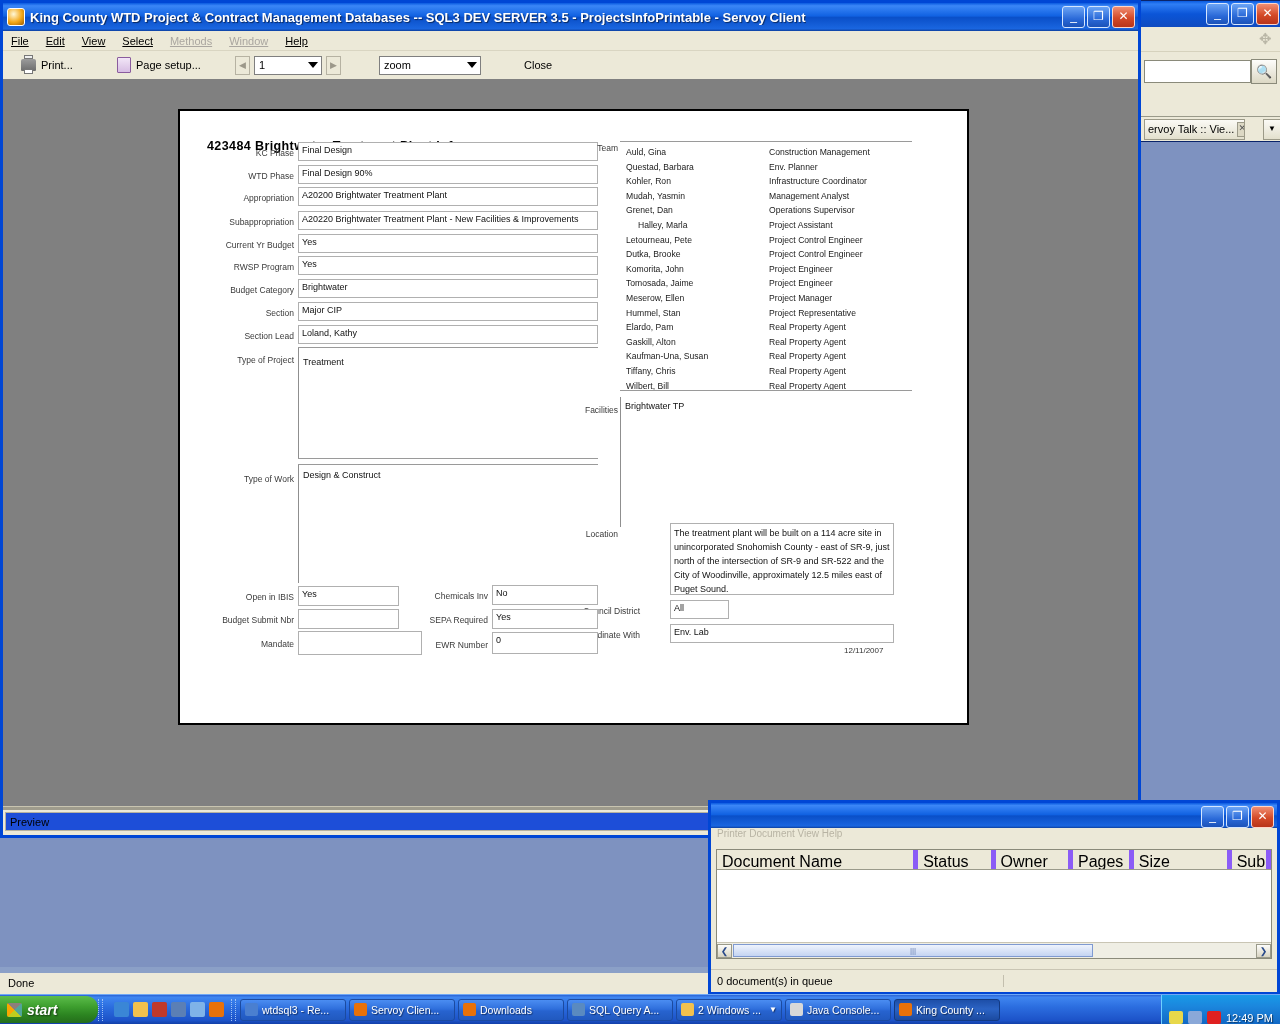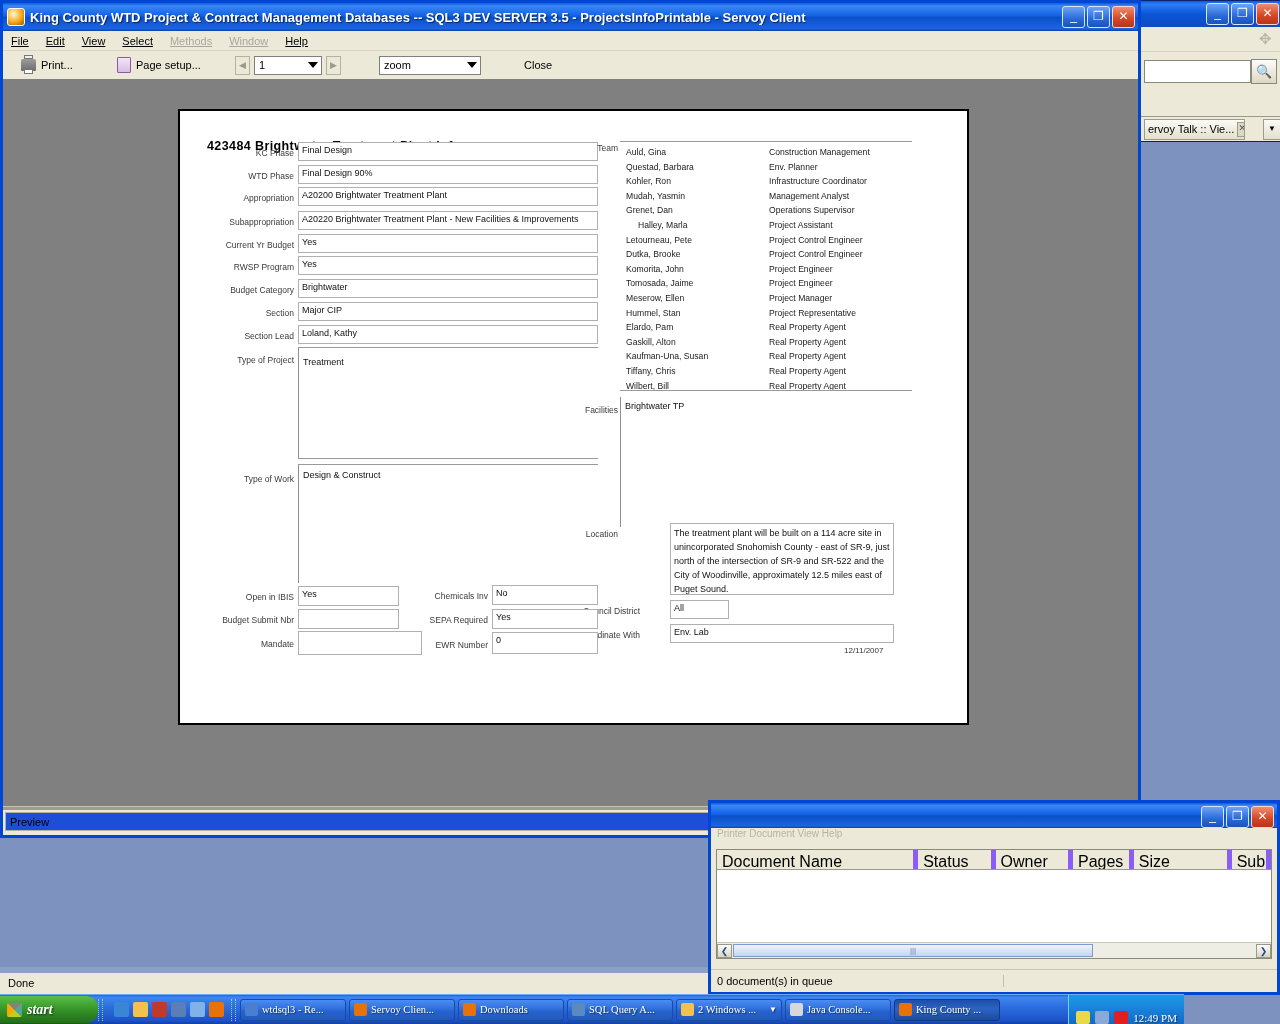--- a/index.html
+++ b/index.html
@@ -220,24 +220,24 @@
   .qs-track { flex: 1; height: 14px; background:#efeee4; }
   .queue-status {
     position: absolute; left: 0; right: 0; bottom: 0; height: 22px;
     background: #ece9d8; border-top: 1px solid #c9c5b4; display:flex; align-items:center;
   }
   .qst-a { flex: 0 0 286px; font-size: 11px; padding-left: 6px; color:#000; border-right: 1px solid #c3bfae;}
   .qst-b { flex: 1; }
 
   
   .taskbar {
-    position: absolute; left: 0; bottom: 0; width: 1184px; height: 29px;
+    position: absolute; left: 0; bottom: 0; width: 1280px; height: 29px;
     background: linear-gradient(180deg,#2b62d4 0%,#3f86f0 8%,#2c6ee0 40%,#1c52c8 88%,#123fa8 100%);
     border-top: 1px solid #6fa8f5;
-    display: flex; align-items: center; font-family: Liberation Serif, serif;
+    display: flex; align-items: center;
   }
   .start-btn {
     width: 98px; height: 27px; margin-left: 0px;
     background: linear-gradient(180deg,#5cbd4a 0%,#3d9e2e 40%,#2c8421 70%,#246d1a 100%);
     border-radius: 0 12px 12px 0;
     display: flex; align-items: center; gap: 5px; padding-left: 7px;
     box-sizing: border-box;
   }
   .start-flag {
     width: 15px; height: 14px; border-radius: 2px; flex: 0 0 auto;

